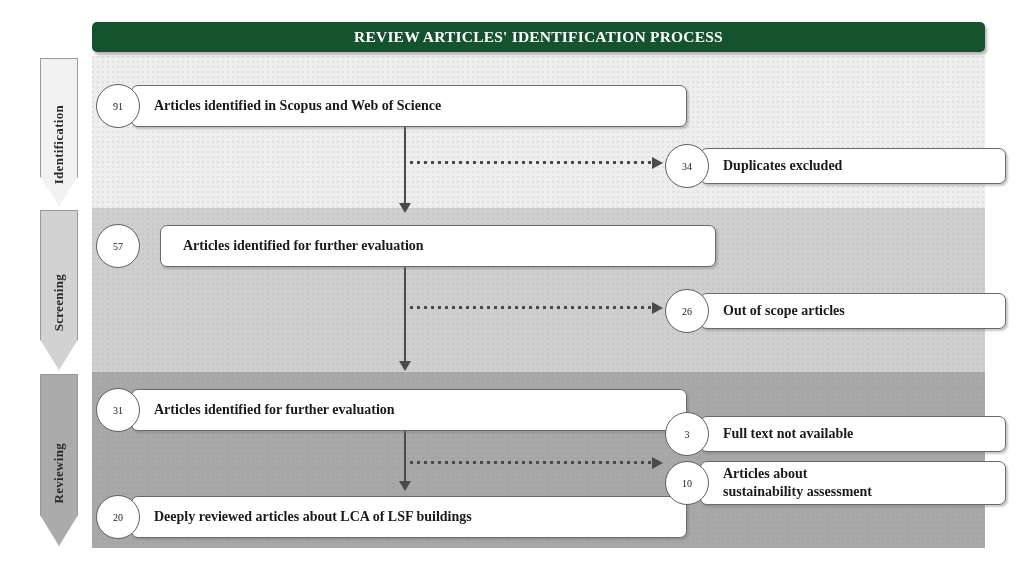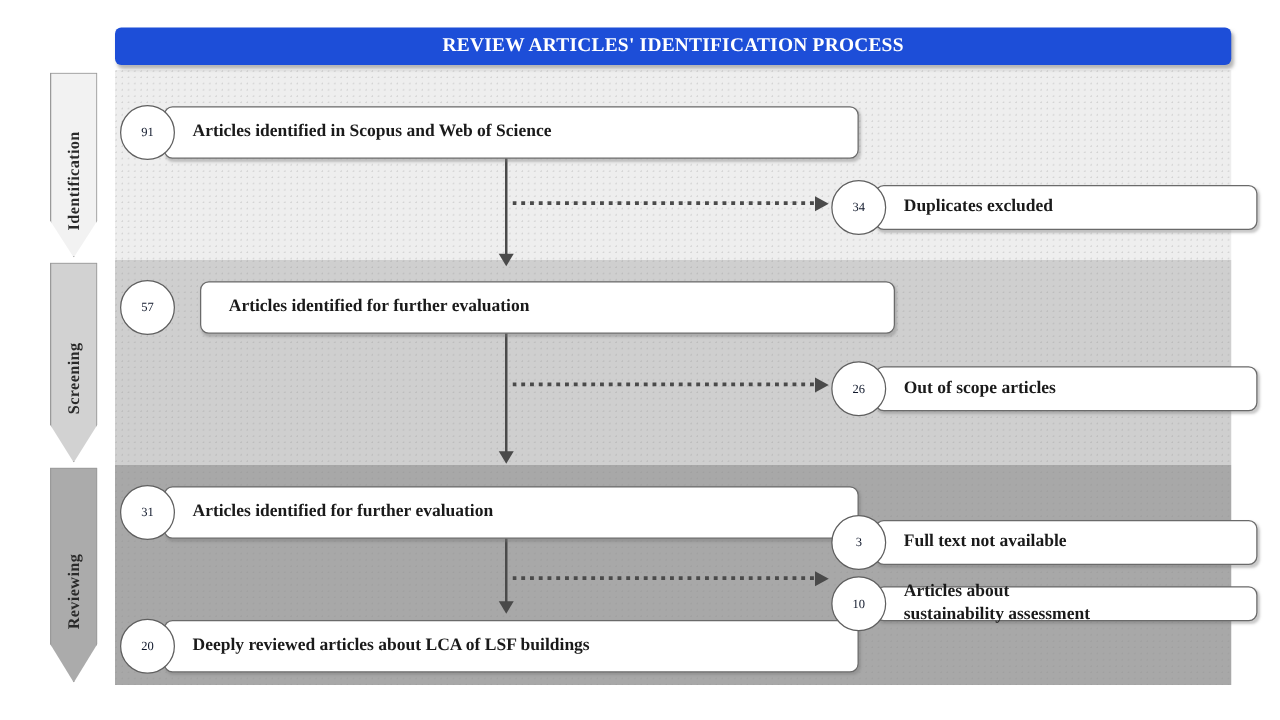--- a/index.html
+++ b/index.html
@@ -7,21 +7,21 @@
     width:1024px;height:576px;
     background:#ffffff;
     font-family:"Liberation Serif", serif;
     overflow:hidden;
   }
   #root{position:relative;width:1024px;height:576px;}
 
   
   .title-bar{
     position:absolute;left:92px;top:22px;width:893px;height:30px;
-    background:#1d4ed8;
+    background:#14532d;
     border-radius:5px;
     box-shadow:2px 3px 3px rgba(120,120,120,.55);
     display:flex;align-items:center;justify-content:center;
   }
   .title-bar .title-text{
     color:#ffffff;
     font-family:"Liberation Serif", serif;
     font-weight:bold;
     font-size:15.5px;
     letter-spacing:.2px;
@@ -102,21 +102,21 @@
     line-height:1.28;
     white-space:pre-line;
   }
 
   
   .node-main{left:96px;}
   .node-main .node-box{width:556px;height:42px;}
   
   .node-side{left:665px;}
   .node-side .node-box{width:306px;height:36px;}
-  .node-side.tall .node-box{height:28px;}
+  .node-side.tall .node-box{height:44px;}
 
   
   #node-91 {top:84px;}
   #node-34 {top:144px;}
   #node-57 {top:224px;gap:29px;}
   #node-26 {top:289px;}
   #node-31 {top:388px;}
   #node-3  {top:412px;}
   #node-10 {top:461px;}
   #node-18 {top:495px;}

